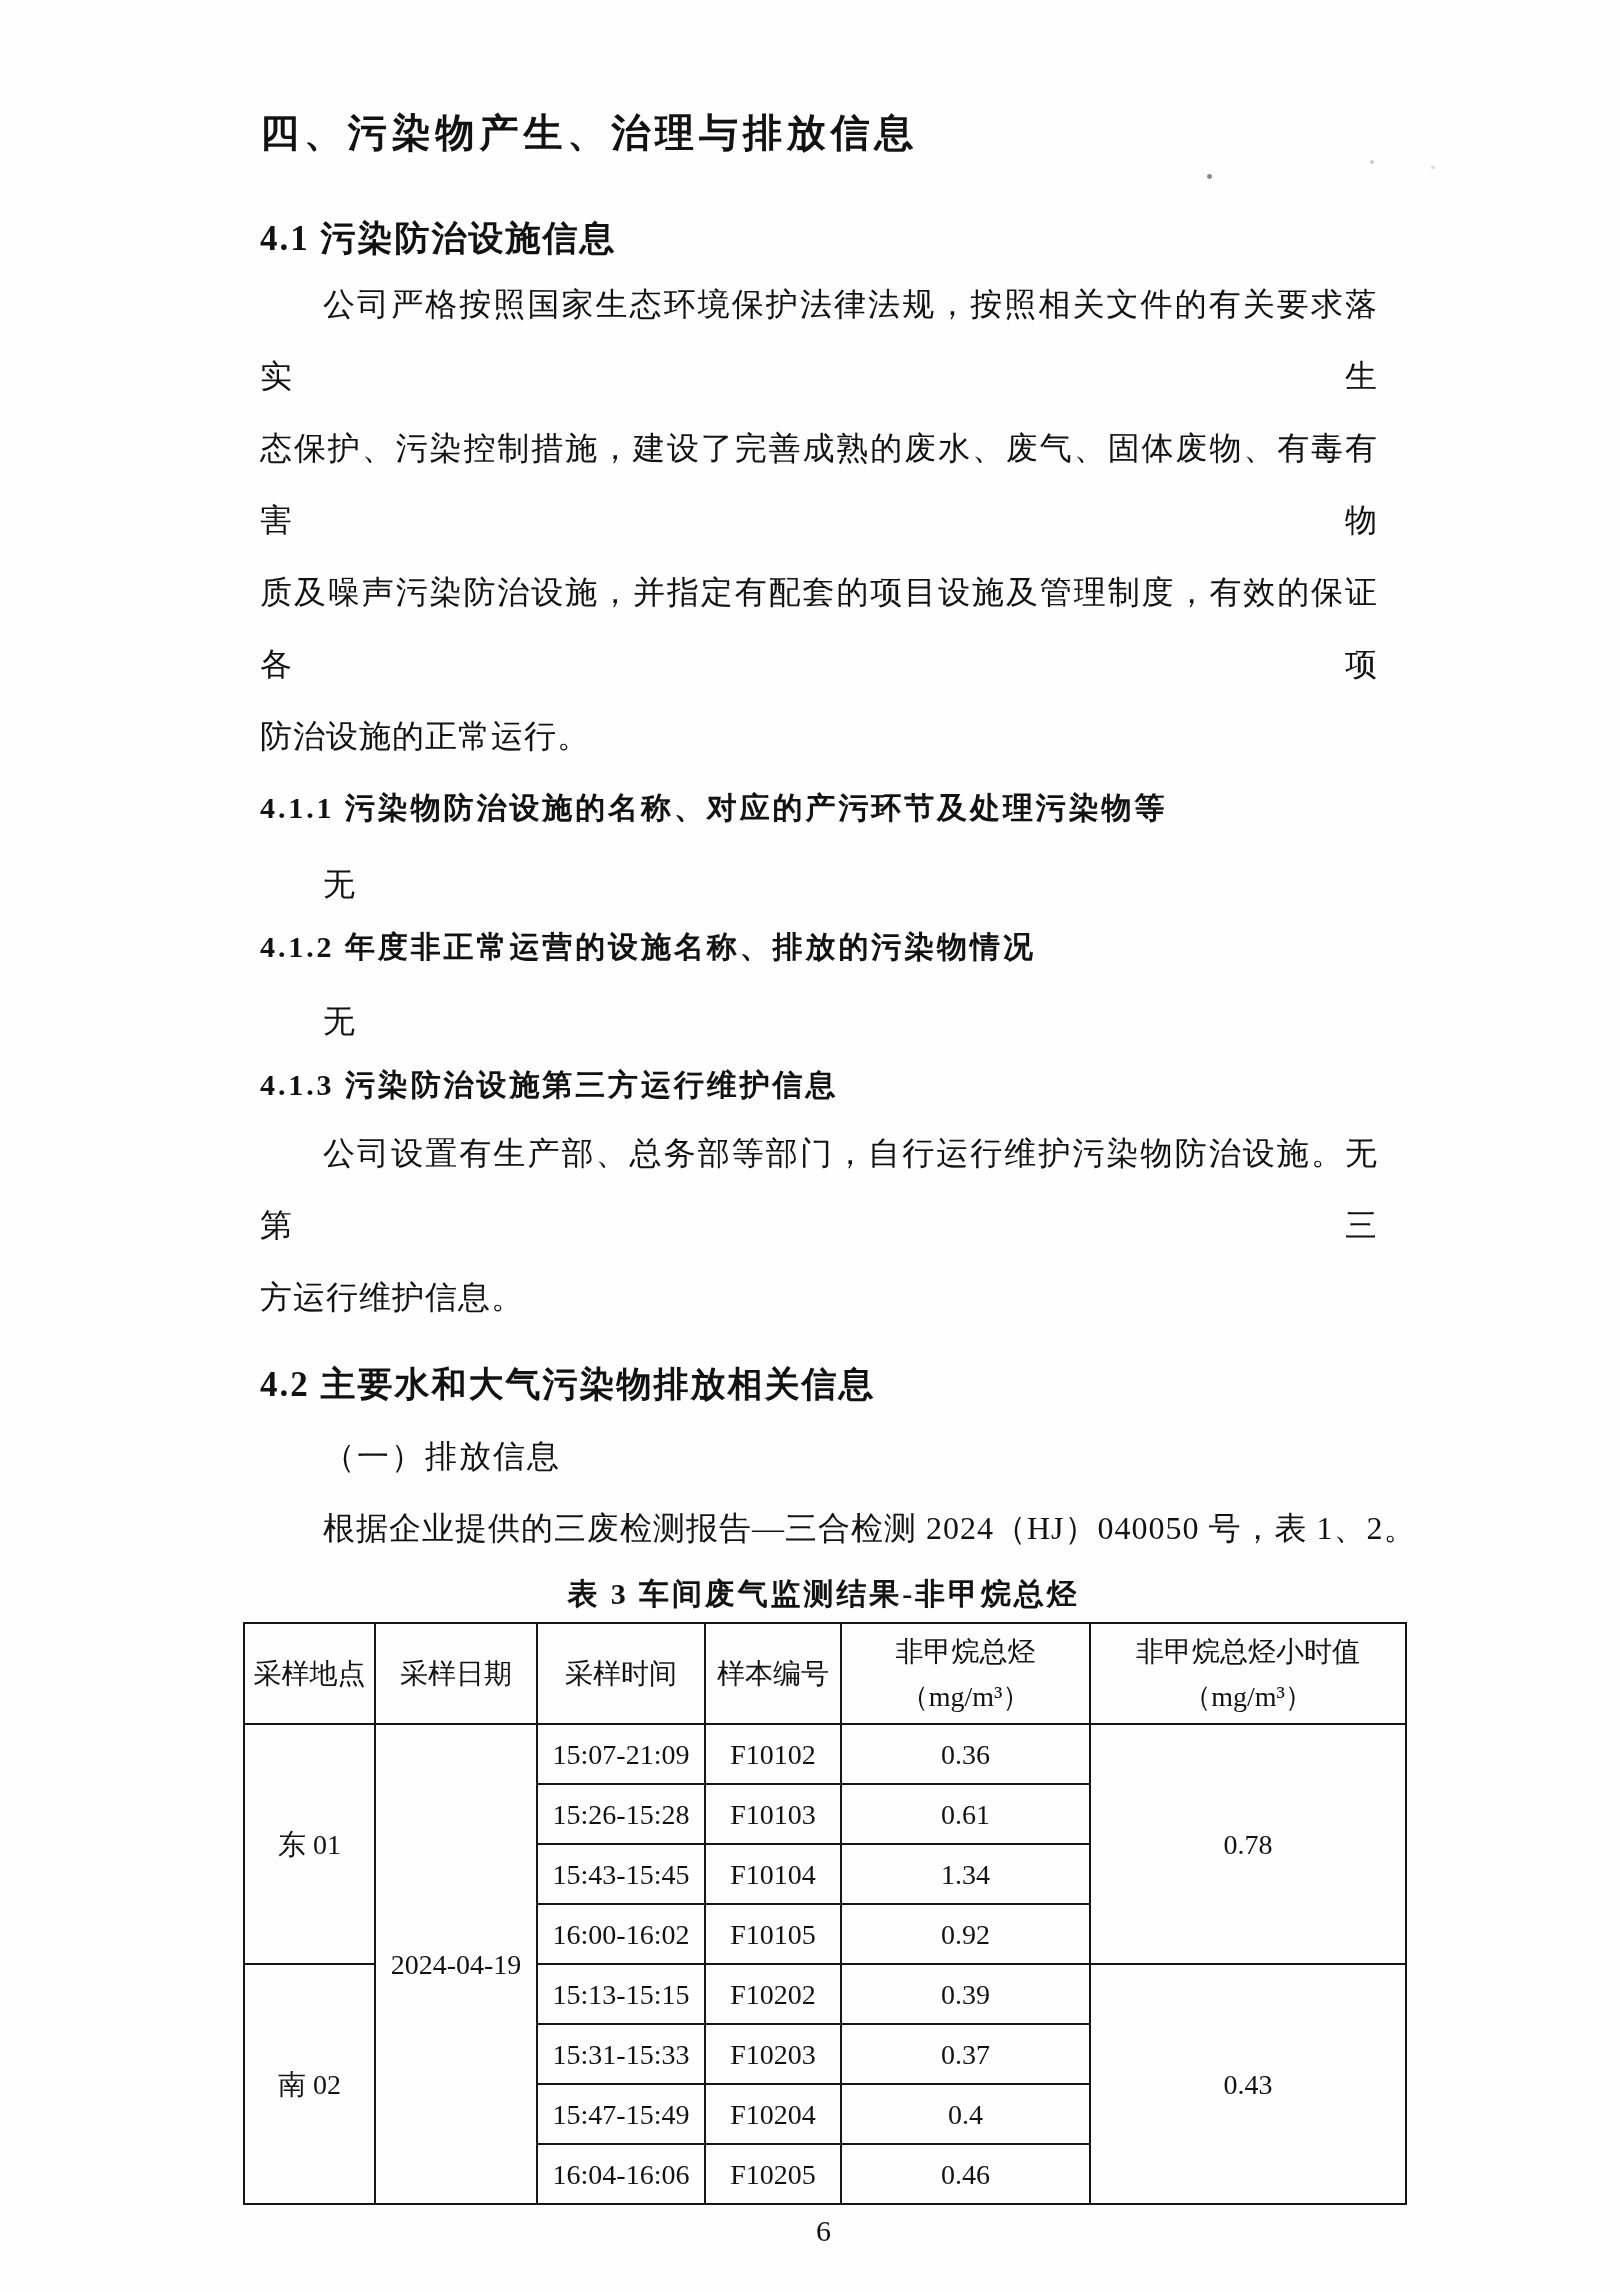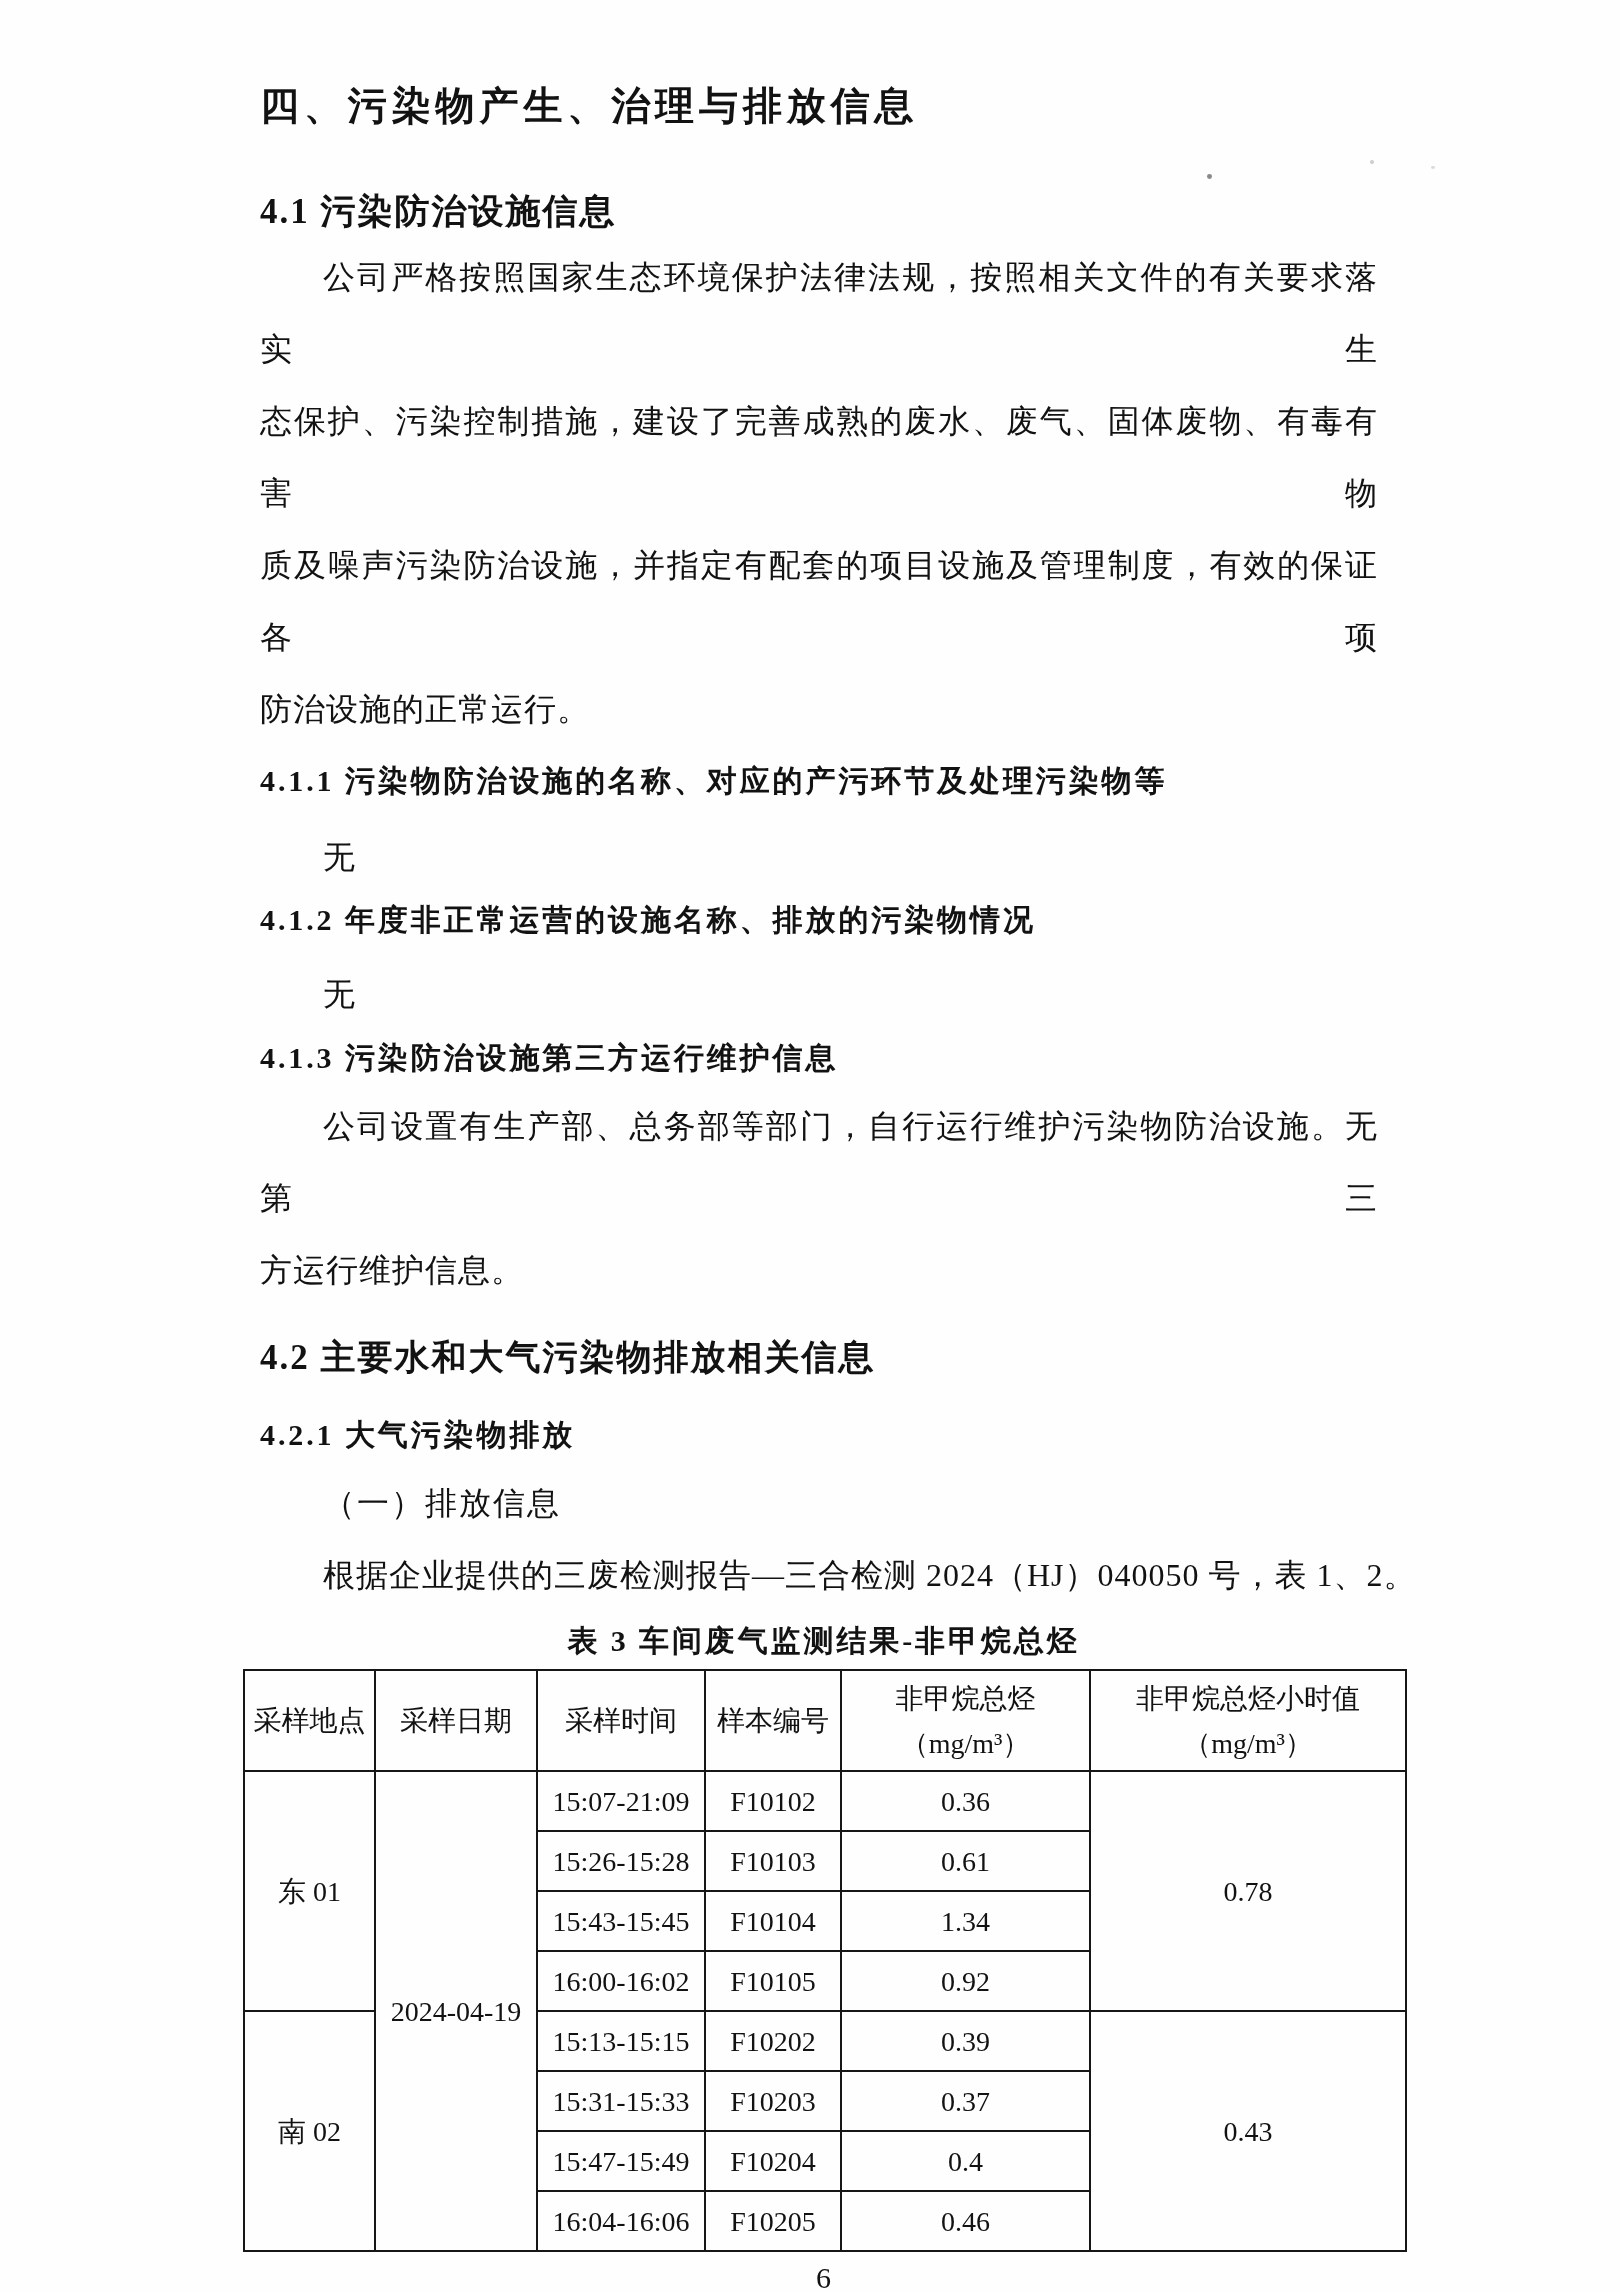--- a/index.html
+++ b/index.html
@@ -12,21 +12,21 @@
     color: #121212;
     font-family: "Liberation Serif", "DejaVu Serif", serif;
     overflow: hidden;
   }
   .content {
     margin-left: 260px;
     width: 1118px;
   }
   h1.main-title {
     margin: 0;
-    padding-top: 82px;
+    padding-top: 109px;
     font-size: 39px;
     line-height: 47px;
     font-weight: bold;
     letter-spacing: 4.9px;
   }
   h2.sec {
     margin: 0;
     font-size: 35px;
     line-height: 43px;
     font-weight: bold;
@@ -143,21 +143,20 @@
     <div class="para pline indent none2">无</div>
 
     <h3 class="sub h413">4.1.3 污染防治设施第三方运行维护信息</h3>
     <div class="para p2">
       <div class="pline just indent">公司设置有生产部、总务部等部门，自行运行维护污染物防治设施。无第三</div>
       <div class="pline">方运行维护信息。</div>
     </div>
 
     <h2 class="sec sec42">4.2 主要水和大气污染物排放相关信息</h2>
 
-    <h3 class="sub h421">4.2.1 大气污染物排放</h3>
 
     <div class="para pline indent item-label">（一）排放信息</div>
 
     <div class="para pline indent intro">根据企业提供的三废检测报告—三合检测 2024（HJ）040050 号，表 1、2。</div>
 
   </div>
 
   <div class="table-caption">表 3 车间废气监测结果-非甲烷总烃</div>
 
   <table class="nmhc">

